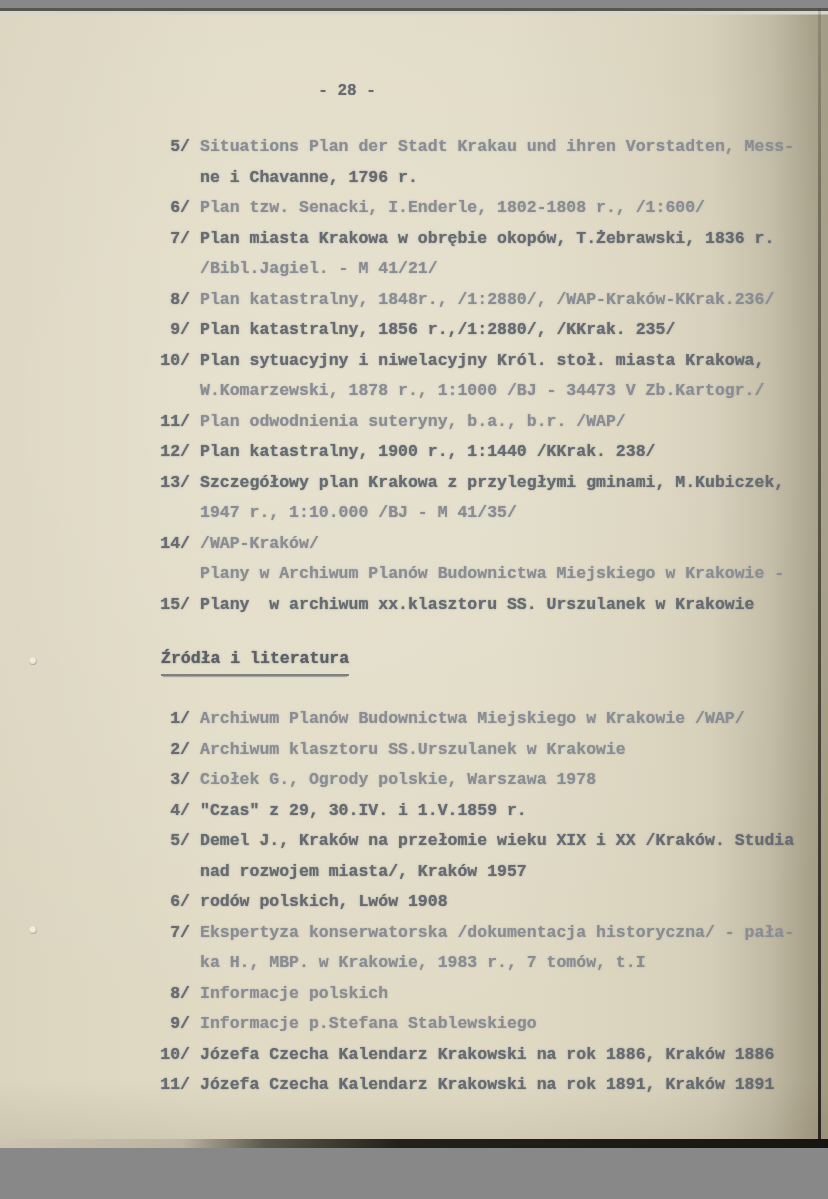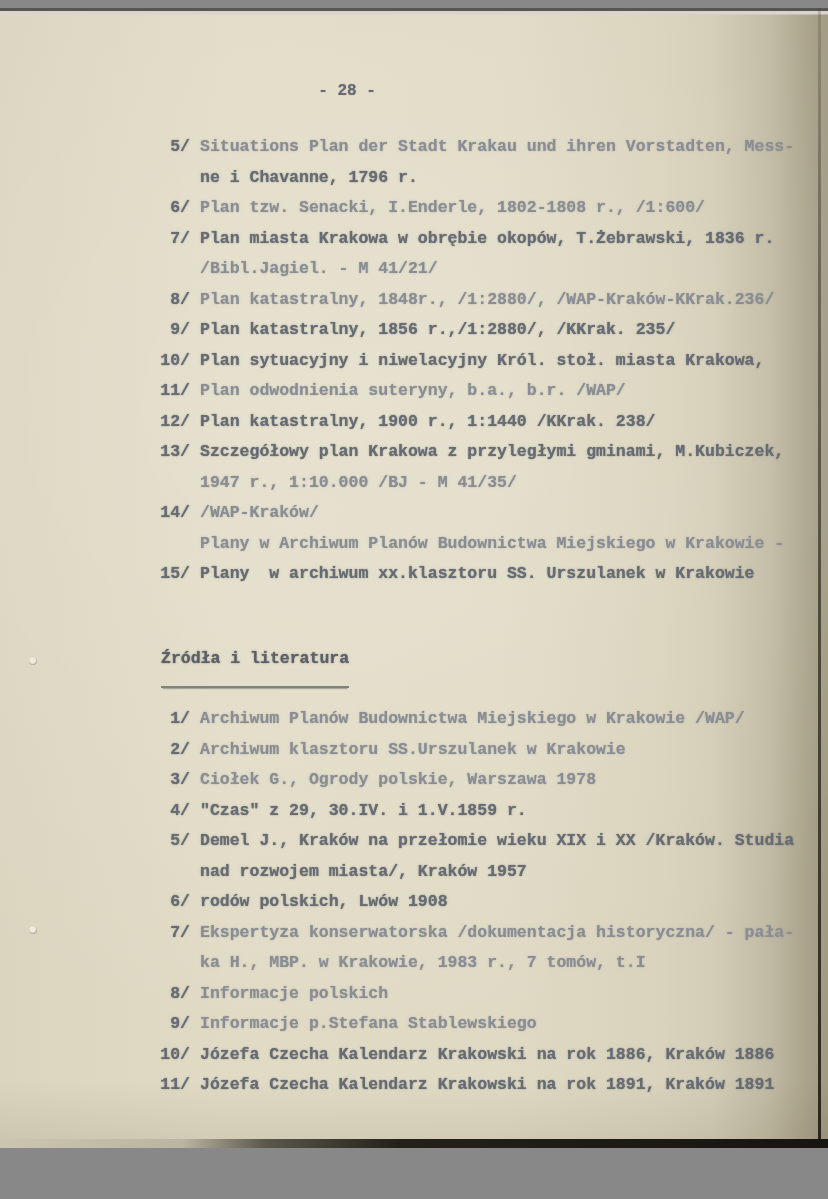--- a/index.html
+++ b/index.html
@@ -40,21 +40,21 @@
     font-size:16px;font-weight:bold;line-height:26px;white-space:pre;
     text-shadow:0 0 1px rgba(103,108,115,0.8);
   }
   .heading{
     position:absolute;top:638px;left:161px;
     font-size:16.5px;font-weight:bold;line-height:26px;white-space:pre;
     color:#5c6168;
     text-shadow:0 0 1px rgba(92,97,104,0.9), 0 0 2.5px rgba(92,97,104,0.35);
     border-bottom:2px solid rgba(92,97,104,0.75);
     box-shadow:0 3px 1px -2px rgba(92,97,104,0.45);
-    padding-bottom:14px;
+    padding-bottom:2px;
   }
   .edge-top{
     position:absolute;top:0;left:0;right:0;height:7px;
     background:linear-gradient(180deg,#57564f 0,#57564f 3px,#d5d3cb 3px,#d8d6ce 6px,rgba(216,214,206,0) 7px);
   }
   .edge-bottom{
     position:absolute;bottom:0;left:0;right:0;height:9px;
     background:linear-gradient(90deg, rgba(90,85,70,0.0) 0%, rgba(90,85,70,0.18) 22%, rgba(52,49,40,0.75) 32%, #23211a 48%, #161511 100%);
   }
   .edge-right{
@@ -100,20 +100,21 @@
       <span class="num">8/</span>
       <div class="ln faint">Plan katastralny, 1848r., /1:2880/, /WAP-Kraków-KKrak.236/</div>
     </div>
     <div class="item">
       <span class="num">9/</span>
       <div class="ln">Plan katastralny, 1856 r.,/1:2880/, /KKrak. 235/</div>
     </div>
     <div class="item">
       <span class="num">10/</span>
       <div class="ln">Plan sytuacyjny i niwelacyjny Król. stoł. miasta Krakowa,</div>
+      <div class="ln faint">W.Komarzewski, 1878 r., 1:1000 /BJ - 34473 V Zb.Kartogr./</div>
     </div>
     <div class="item">
       <span class="num">11/</span>
       <div class="ln faint">Plan odwodnienia suteryny, b.a., b.r. /WAP/</div>
     </div>
     <div class="item">
       <span class="num">12/</span>
       <div class="ln">Plan katastralny, 1900 r., 1:1440 /KKrak. 238/</div>
     </div>
     <div class="item">

